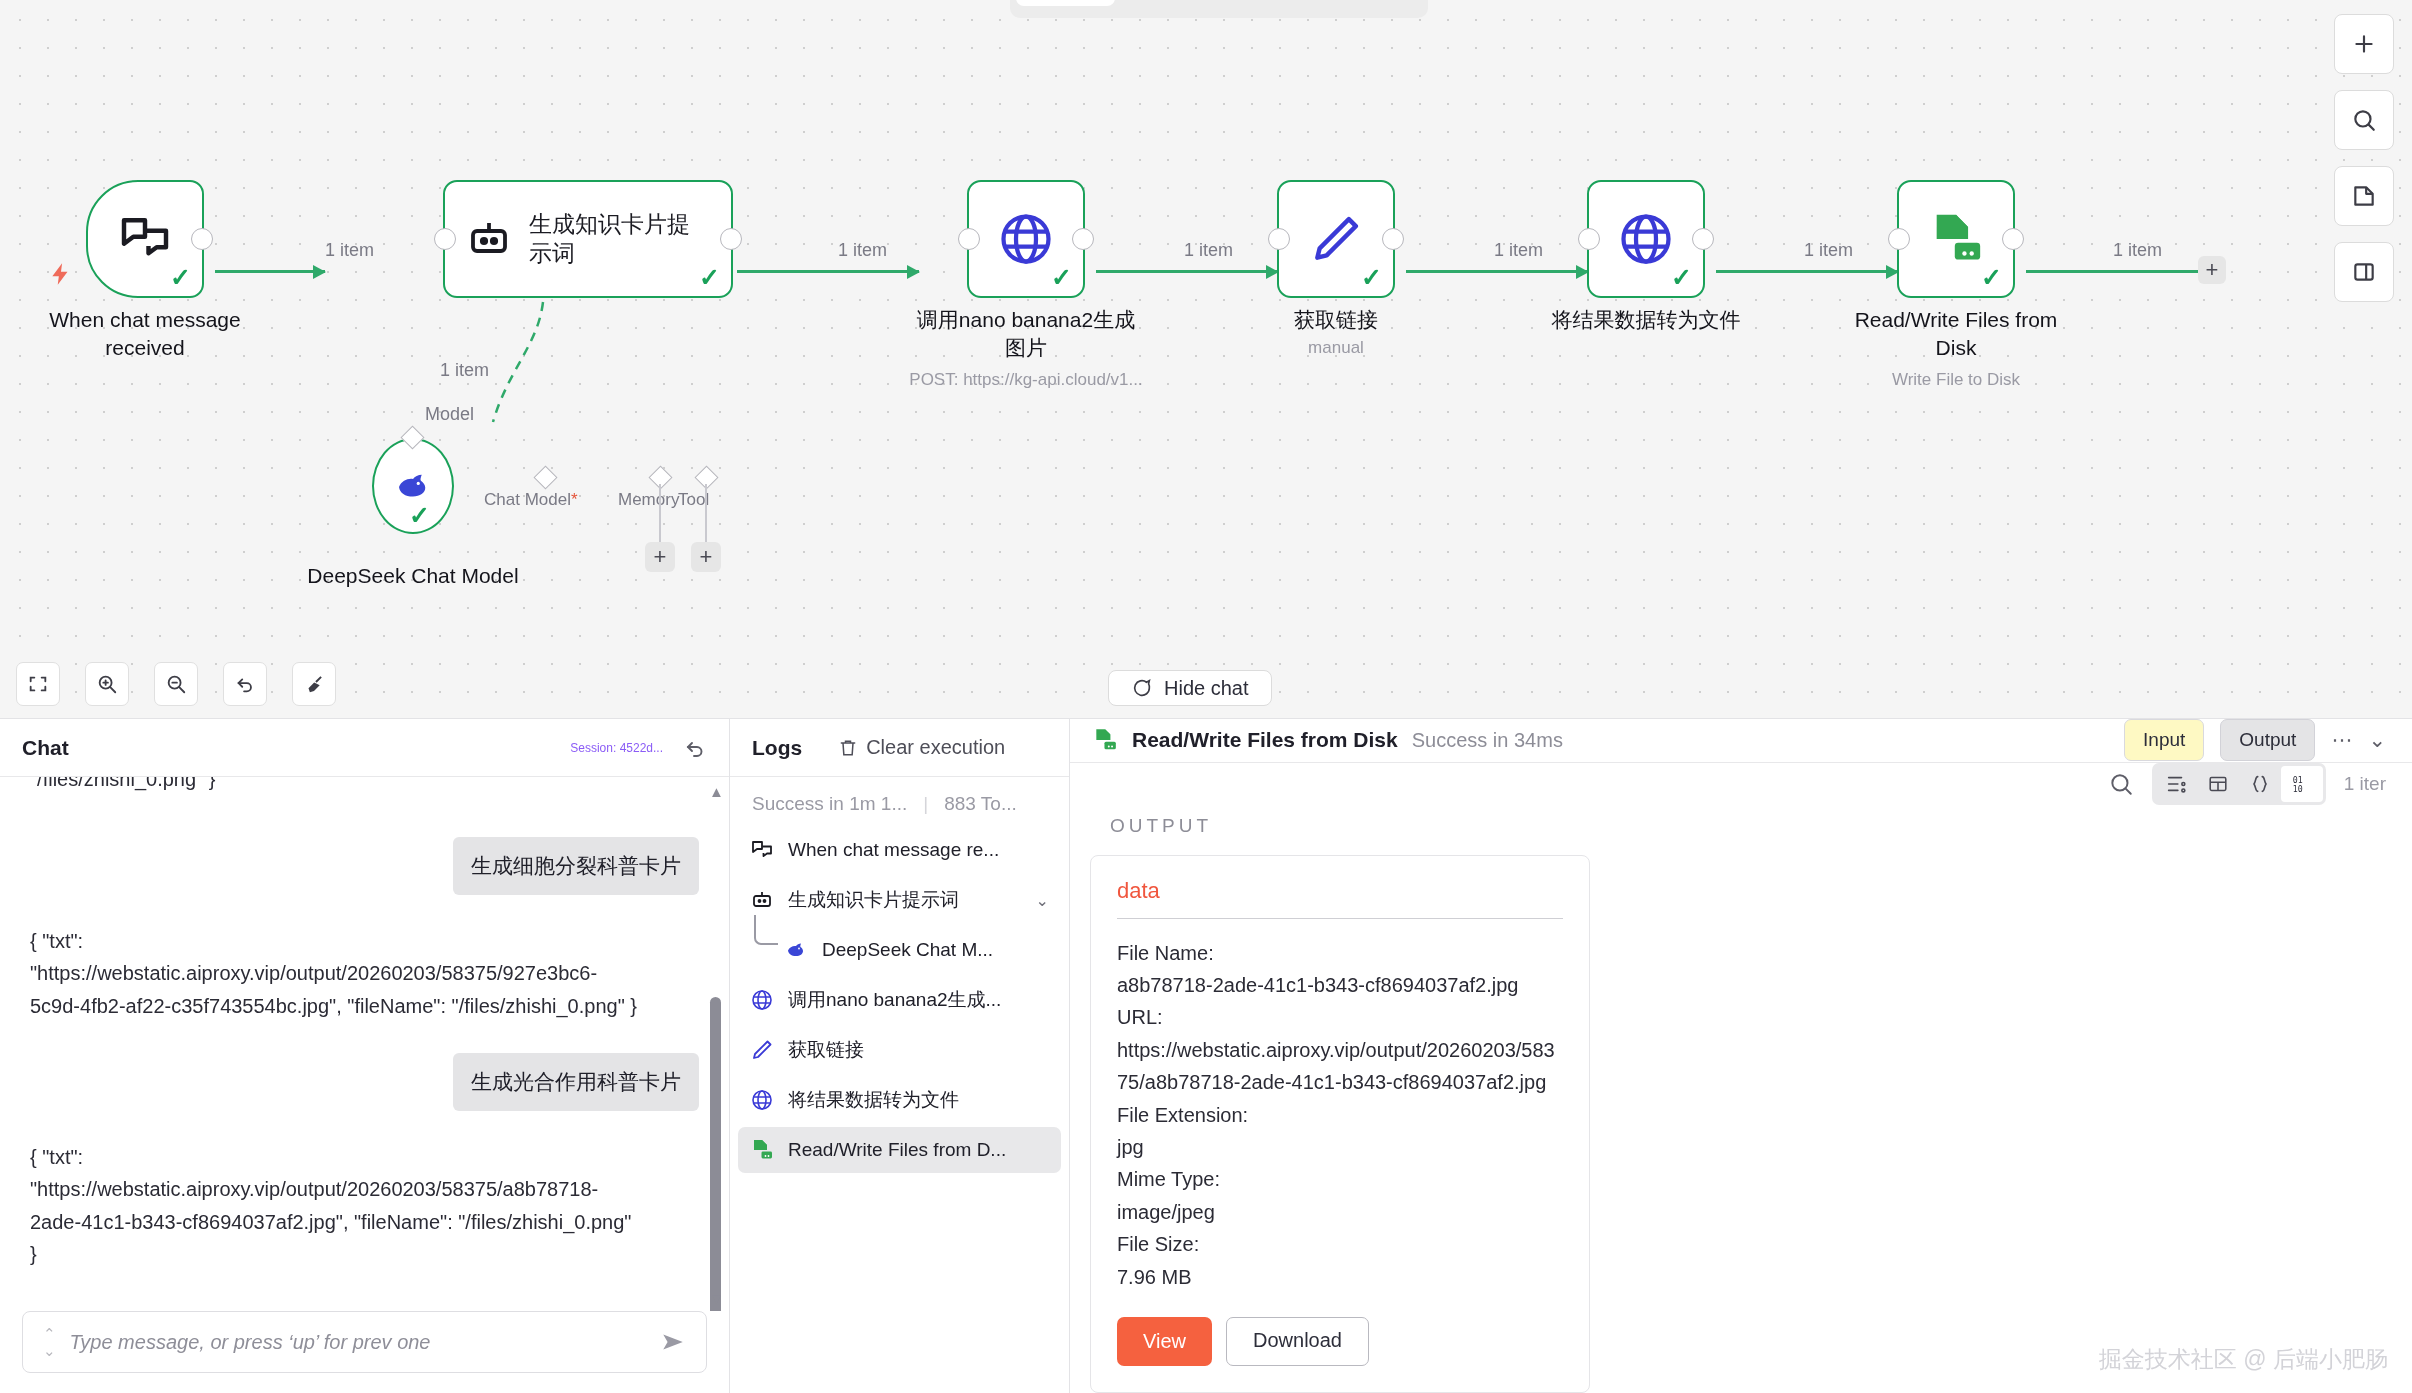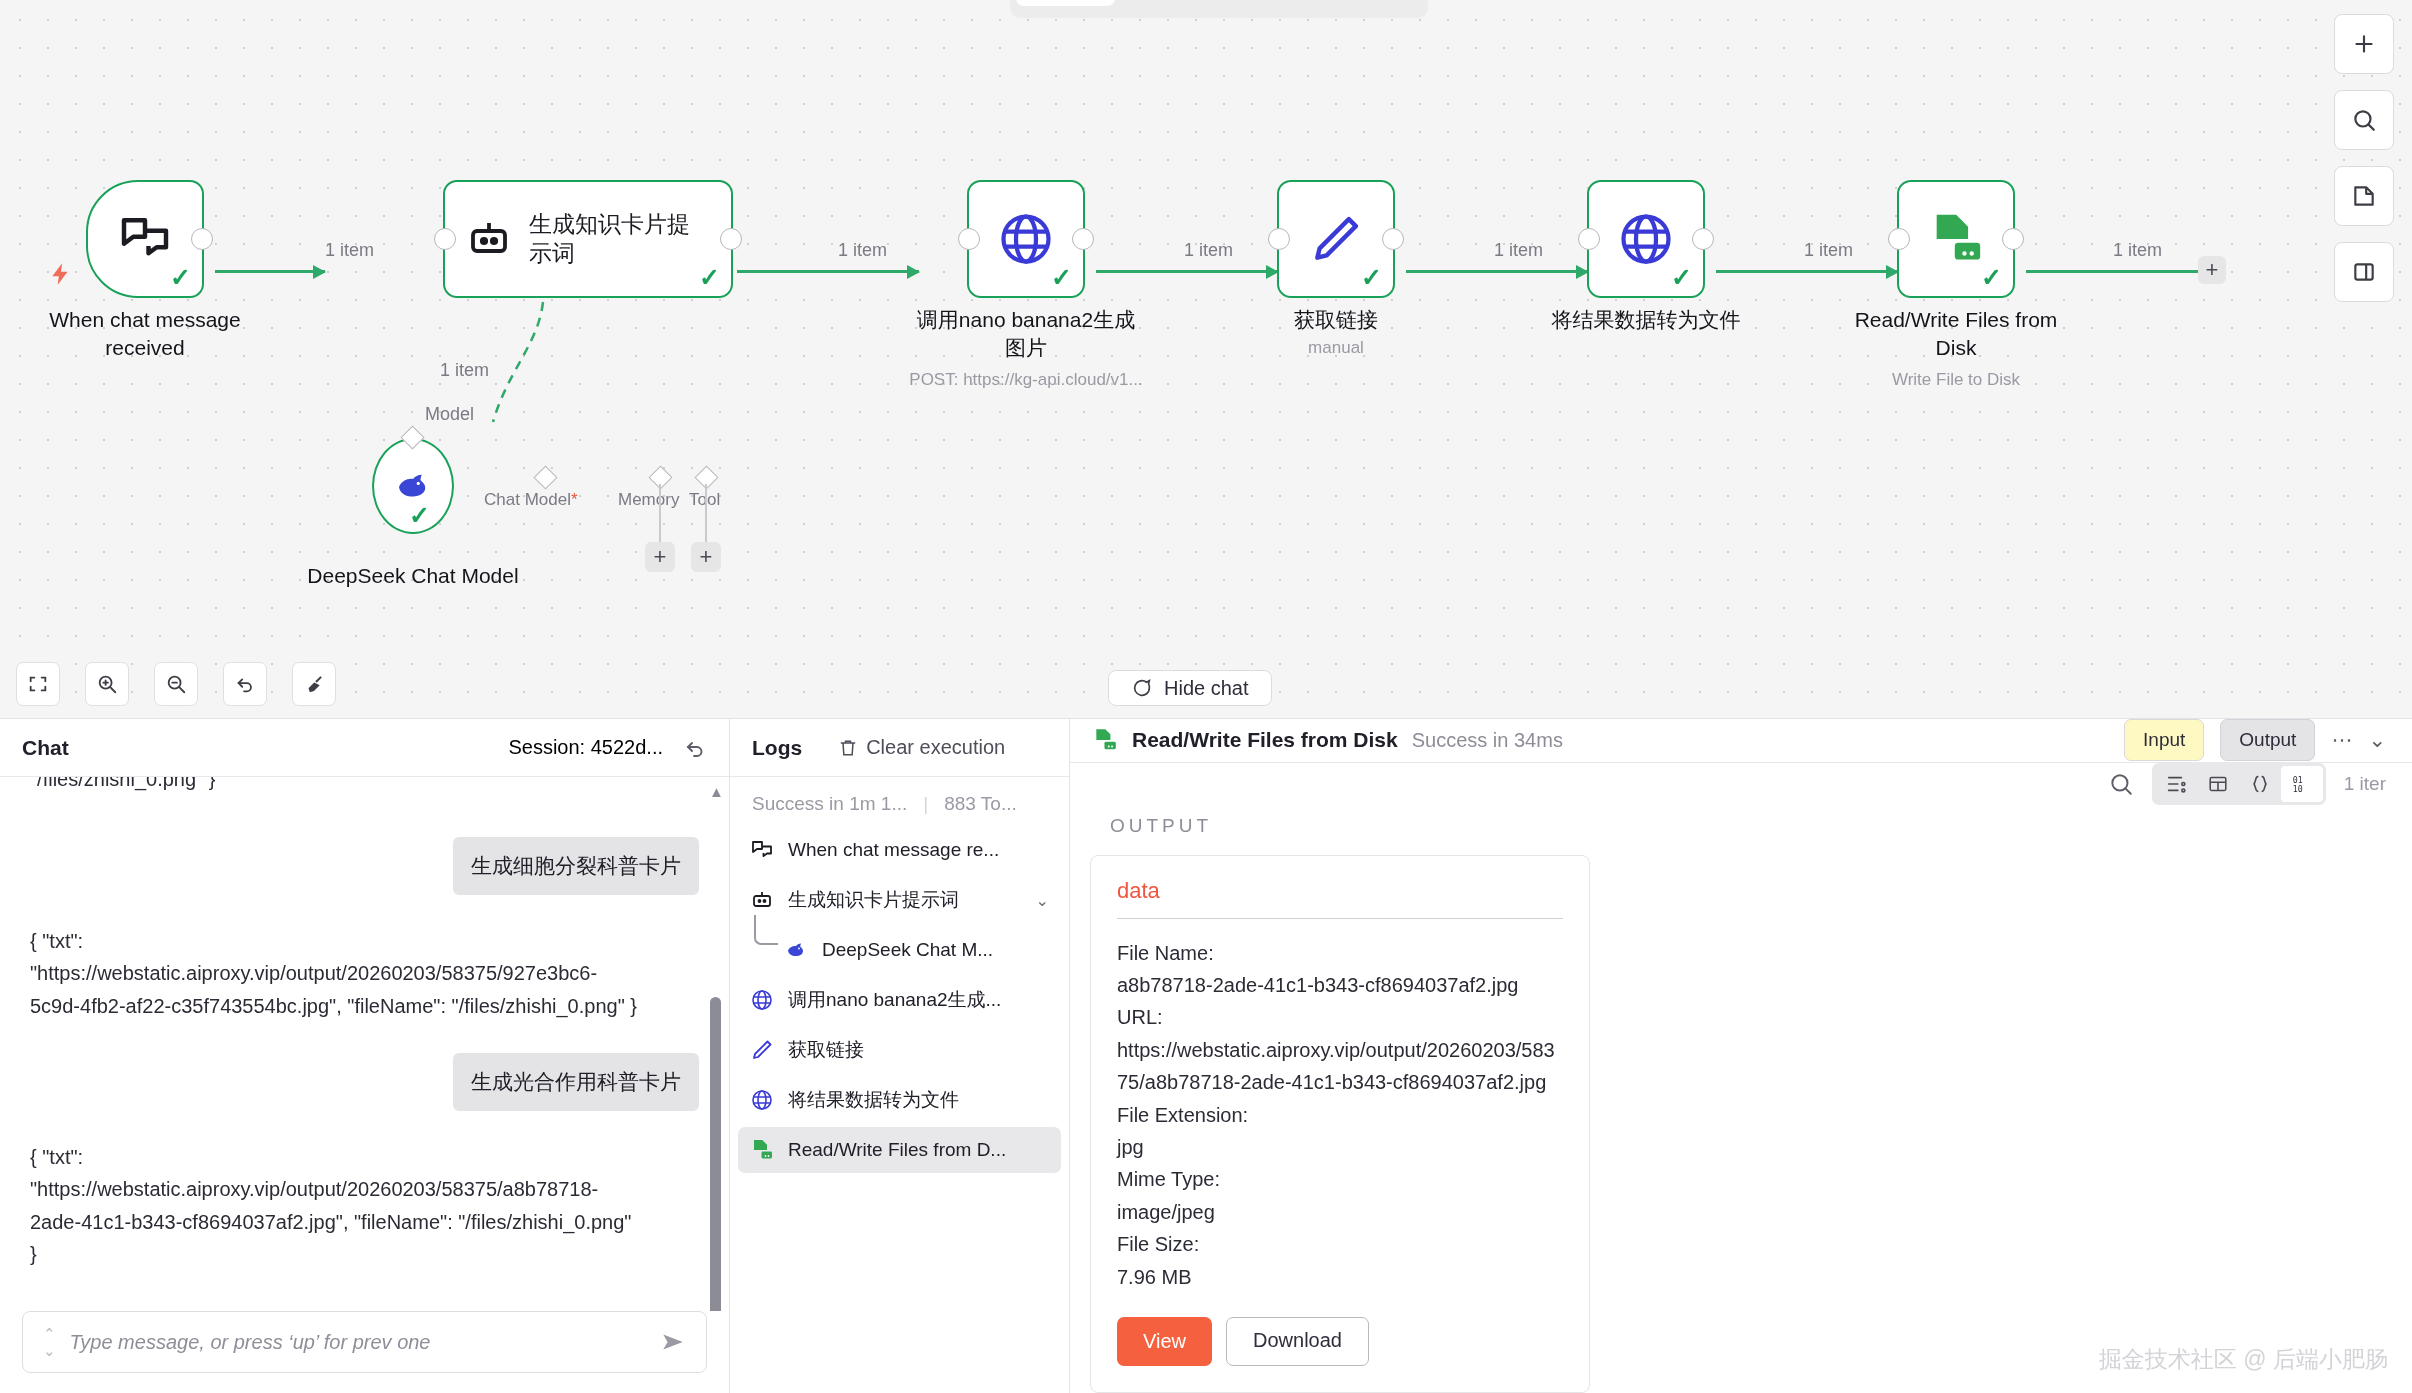--- a/index.html
+++ b/index.html
@@ -143,21 +143,21 @@
   .pane-head {
     height: 58px; display: flex; align-items: center;
     border-bottom: 1px solid #e8e8ea; padding: 0 22px;
   }
 
   
   #chat-pane { width: 730px; border-right: 1px solid #e3e3e6; position: relative; display: flex; flex-direction: column; }
   #chat-pane .pane-head { justify-content: space-between; }
   .chat-title { font-size: 21px; font-weight: 600; color: #20202a; }
   .chat-head-right { display: flex; align-items: center; gap: 20px; }
-  .chat-session { font-size: 20px; color: #000000; }
+  .chat-session { font-size: 12px; color: #8b5cf6; }
   #chat-body {
     flex: 1; position: relative; overflow: hidden; padding: 0 30px;
   }
   .chat-msg { font-size: 20px; line-height: 1.62; color: #2b2b35; word-break: break-word; }
   .chat-msg.bot { max-width: 640px; }
   .chat-msg.user {
     background: #e4e4e6; border-radius: 6px; padding: 12px 18px;
     display: inline-block; font-size: 21px; color: #20202a;
   }
   .row-right { display: flex; justify-content: flex-end; }
@@ -370,21 +370,21 @@
 
       <div class="diamond" style="left:94px;top:289px"></div>
       <div class="sub-label" style="left:41px;top:310px">
         <span>Chat Model</span><span style="color:#e4543a">*</span>
       </div>
       <div class="diamond" style="left:209px;top:289px"></div>
       <div class="sub-label" style="left:175px;top:310px">Memory</div>
       <div class="sub-line" style="left:216px;top:304px;height:58px"></div>
       <div class="sub-plus" style="left:202px;top:362px">+</div>
       <div class="diamond" style="left:255px;top:289px"></div>
-      <div class="sub-label" style="left:246px;top:310px">Tool</div>
+      <div class="sub-label" style="left:235px;top:310px">Tool</div>
       <div class="sub-line" style="left:262px;top:304px;height:58px"></div>
       <div class="sub-plus" style="left:248px;top:362px">+</div>
     </div>
 
     <svg style="position:absolute;left:400px;top:300px;pointer-events:none" width="220" height="140">
       <path d="M143 2 C 138 45, 108 70, 93 122" stroke="#2fa96a" stroke-width="2.5" fill="none" stroke-dasharray="9 7"></path>
     </svg>
     <div class="sub-label" style="left:440px;top:360px;font-size:18px">1 item</div>
     <div class="sub-label" style="left:425px;top:404px;font-size:18px">Model</div>
 

